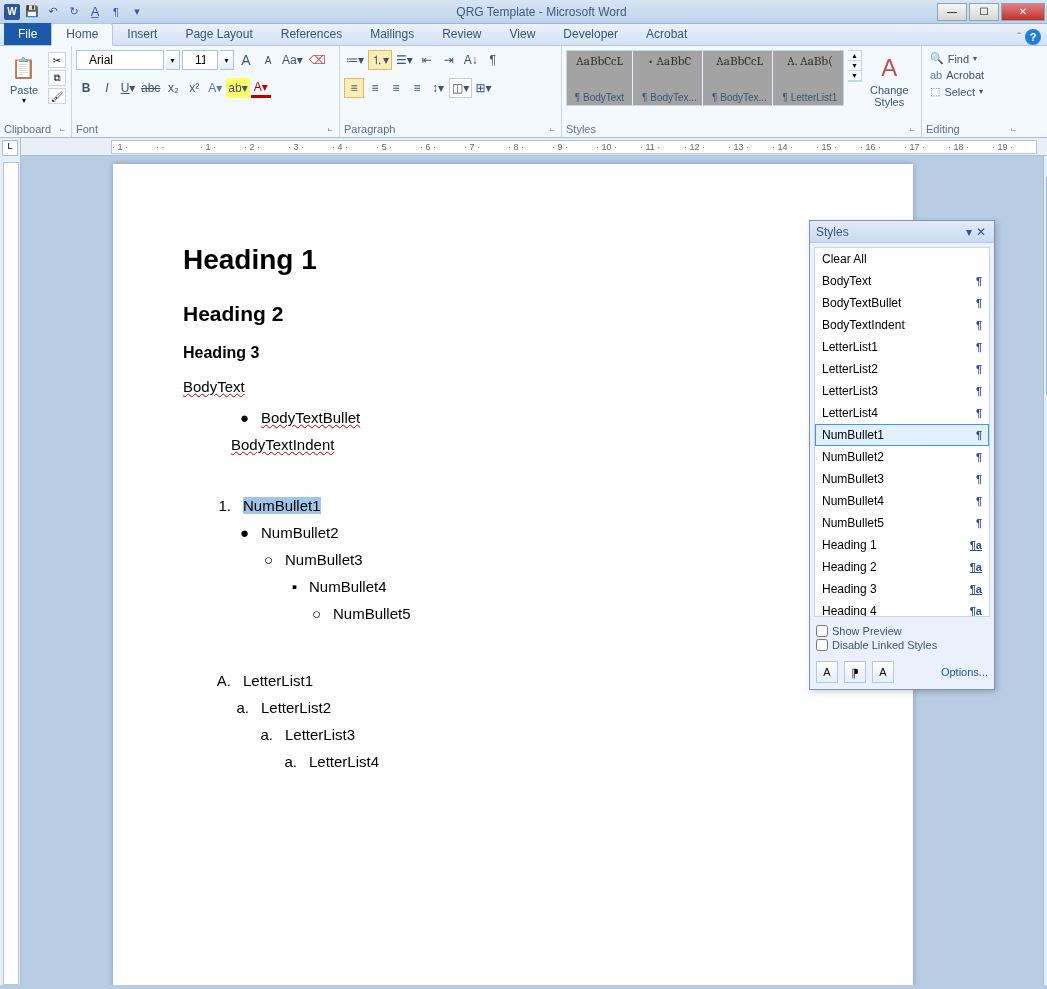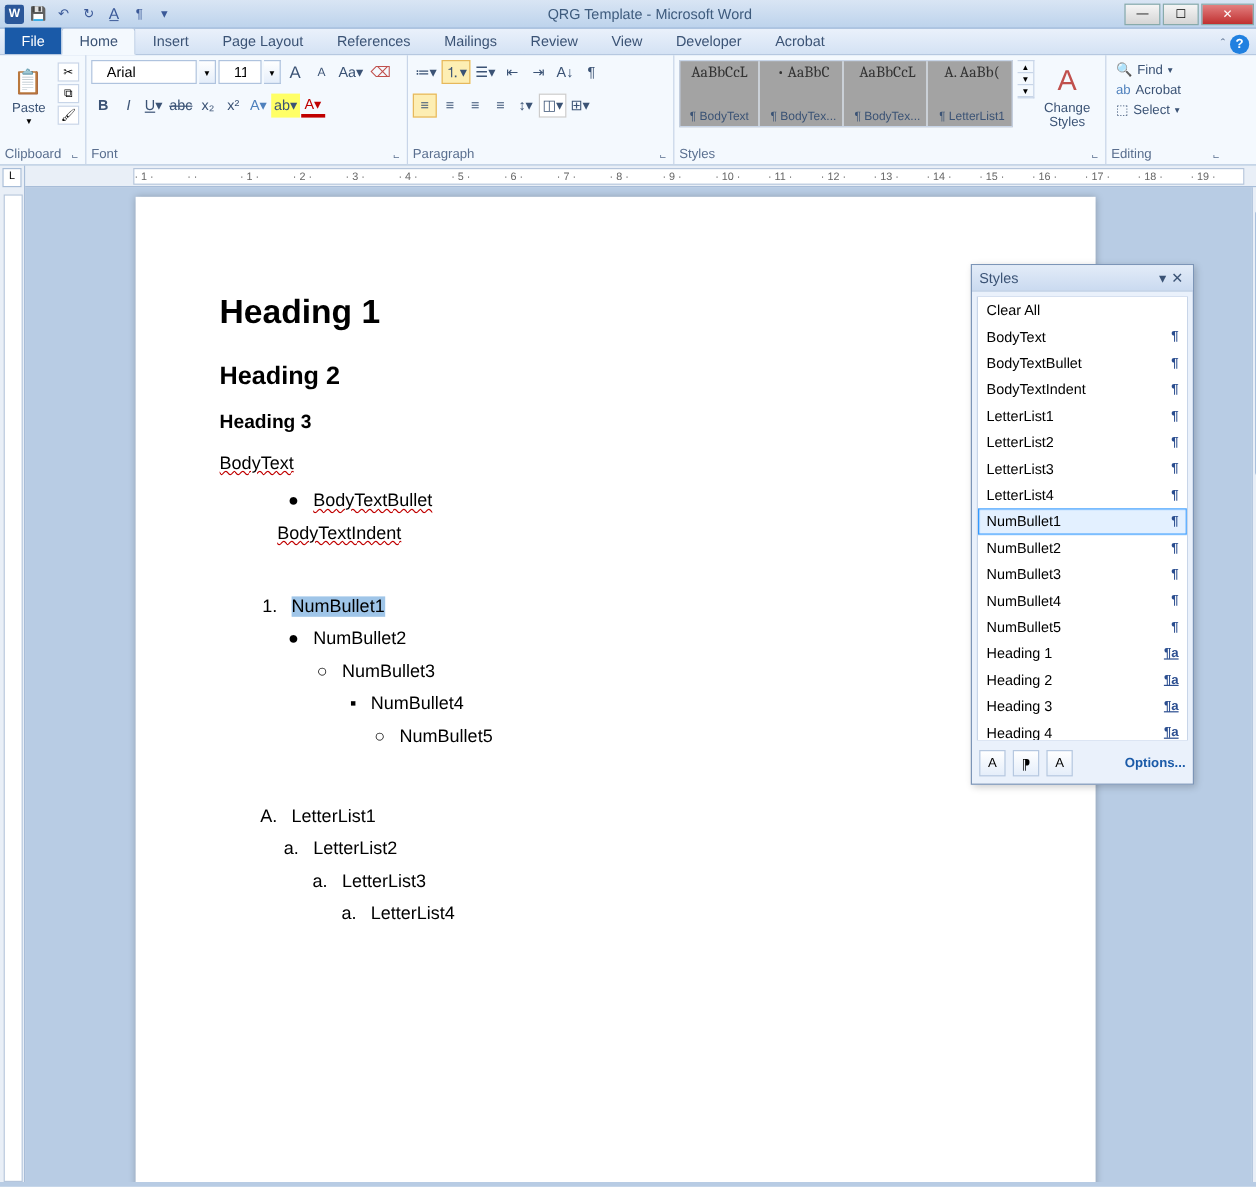--- a/index.html
+++ b/index.html
@@ -94,21 +94,21 @@
 .sp-close { cursor: pointer; font-size: 12px; padding: 0 2px; }
 .sp-list { background: #fff; margin: 4px; border: 1px solid #C8D5E8; max-height: 370px; overflow-y: auto; }
 .sp-item { display: flex; align-items: center; justify-content: space-between; padding: 3px 6px; font-size: 12px; cursor: pointer; border: 1px solid transparent; }
 .sp-item.selected { border: 1px solid #3399FF; background: #E3F0FF; }
 .sp-sym { color: #2a4d8f; font-weight: bold; font-size: 11px; }
 .sp-sym.link { text-decoration: underline; }
 .sp-opts { padding: 4px 6px; font-size: 11px; color: #3b5375; }
 .sp-opts label { display: flex; align-items: center; gap: 4px; margin-bottom: 2px; cursor: pointer; }
 .sp-bottom { display: flex; align-items: center; padding: 4px 6px 6px; gap: 6px; }
 .sp-icon { width: 22px; height: 22px; border: 1px solid #B6C8E0; background: linear-gradient(#fff,#E5EEFA); display: flex; align-items: center; justify-content: center; font-size: 11px; cursor: pointer; }
-.sp-options-link { margin-left: auto; color: #1a5aa8; font-size: 11px; cursor: pointer; font-weight: bold; }
+.sp-options-link { margin-left: auto; color: #1a5aa8; font-size: 11px; cursor: pointer; }
 
 input[type=checkbox] { width: 12px; height: 12px; }
 </style>
 </head>
 <body>
 
 <div class="titlebar">
   <div class="qat">
     <div class="word-icon">W</div>
     <div class="qat-btn">💾</div>
@@ -435,20 +435,30 @@
           <div class="sp-item">
             <span>Heading 3</span>
             <span class="sp-sym link">¶a</span>
           </div>
           <div class="sp-item">
             <span>Heading 4</span>
             <span class="sp-sym link">¶a</span>
           </div>
         </div>
     </div>
+    <div class="sp-opts">
+      <label>
+          <input type="checkbox" style="">
+          <span>Show Preview</span>
+        </label>
+      <label>
+          <input type="checkbox" style="">
+          <span>Disable Linked Styles</span>
+        </label>
+    </div>
     <div class="sp-bottom">
       <div class="sp-icon">A</div>
       <div class="sp-icon">⁋</div>
       <div class="sp-icon">A</div>
       <span class="sp-options-link">Options...</span>
     </div>
   </div>
 
 </div>
 

